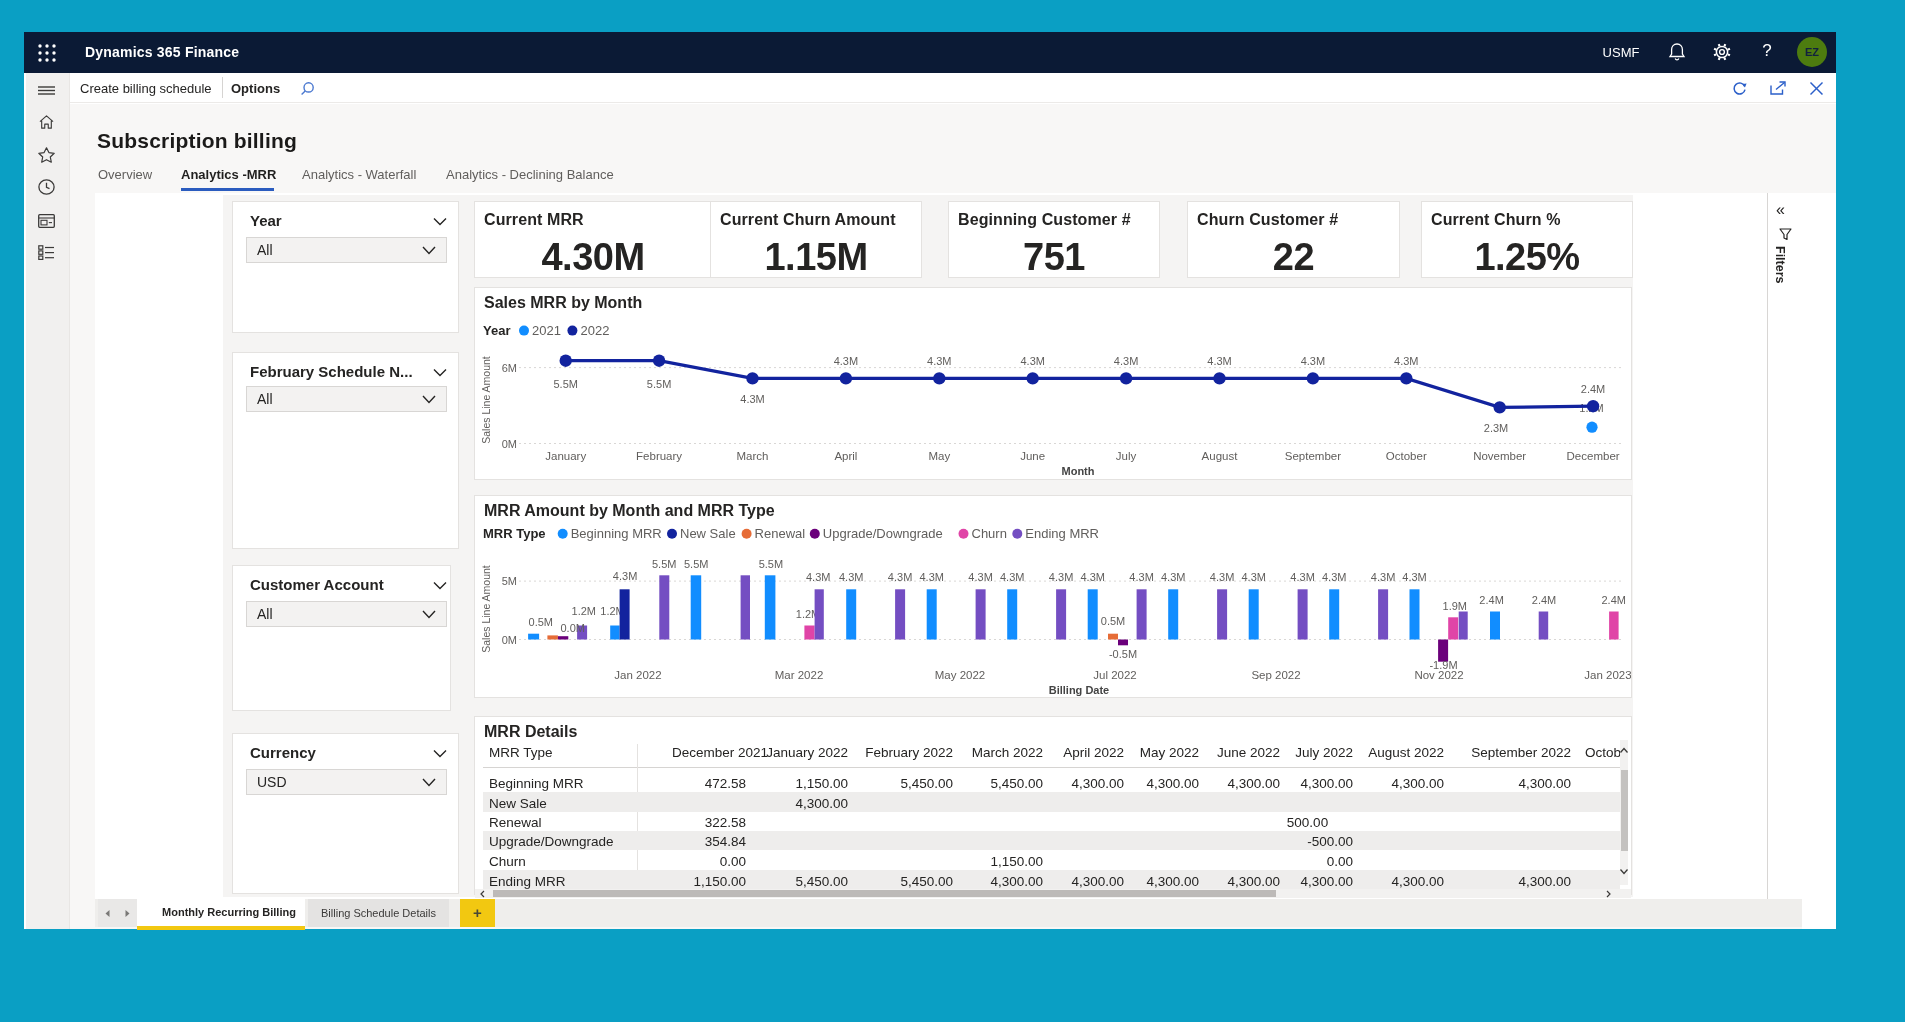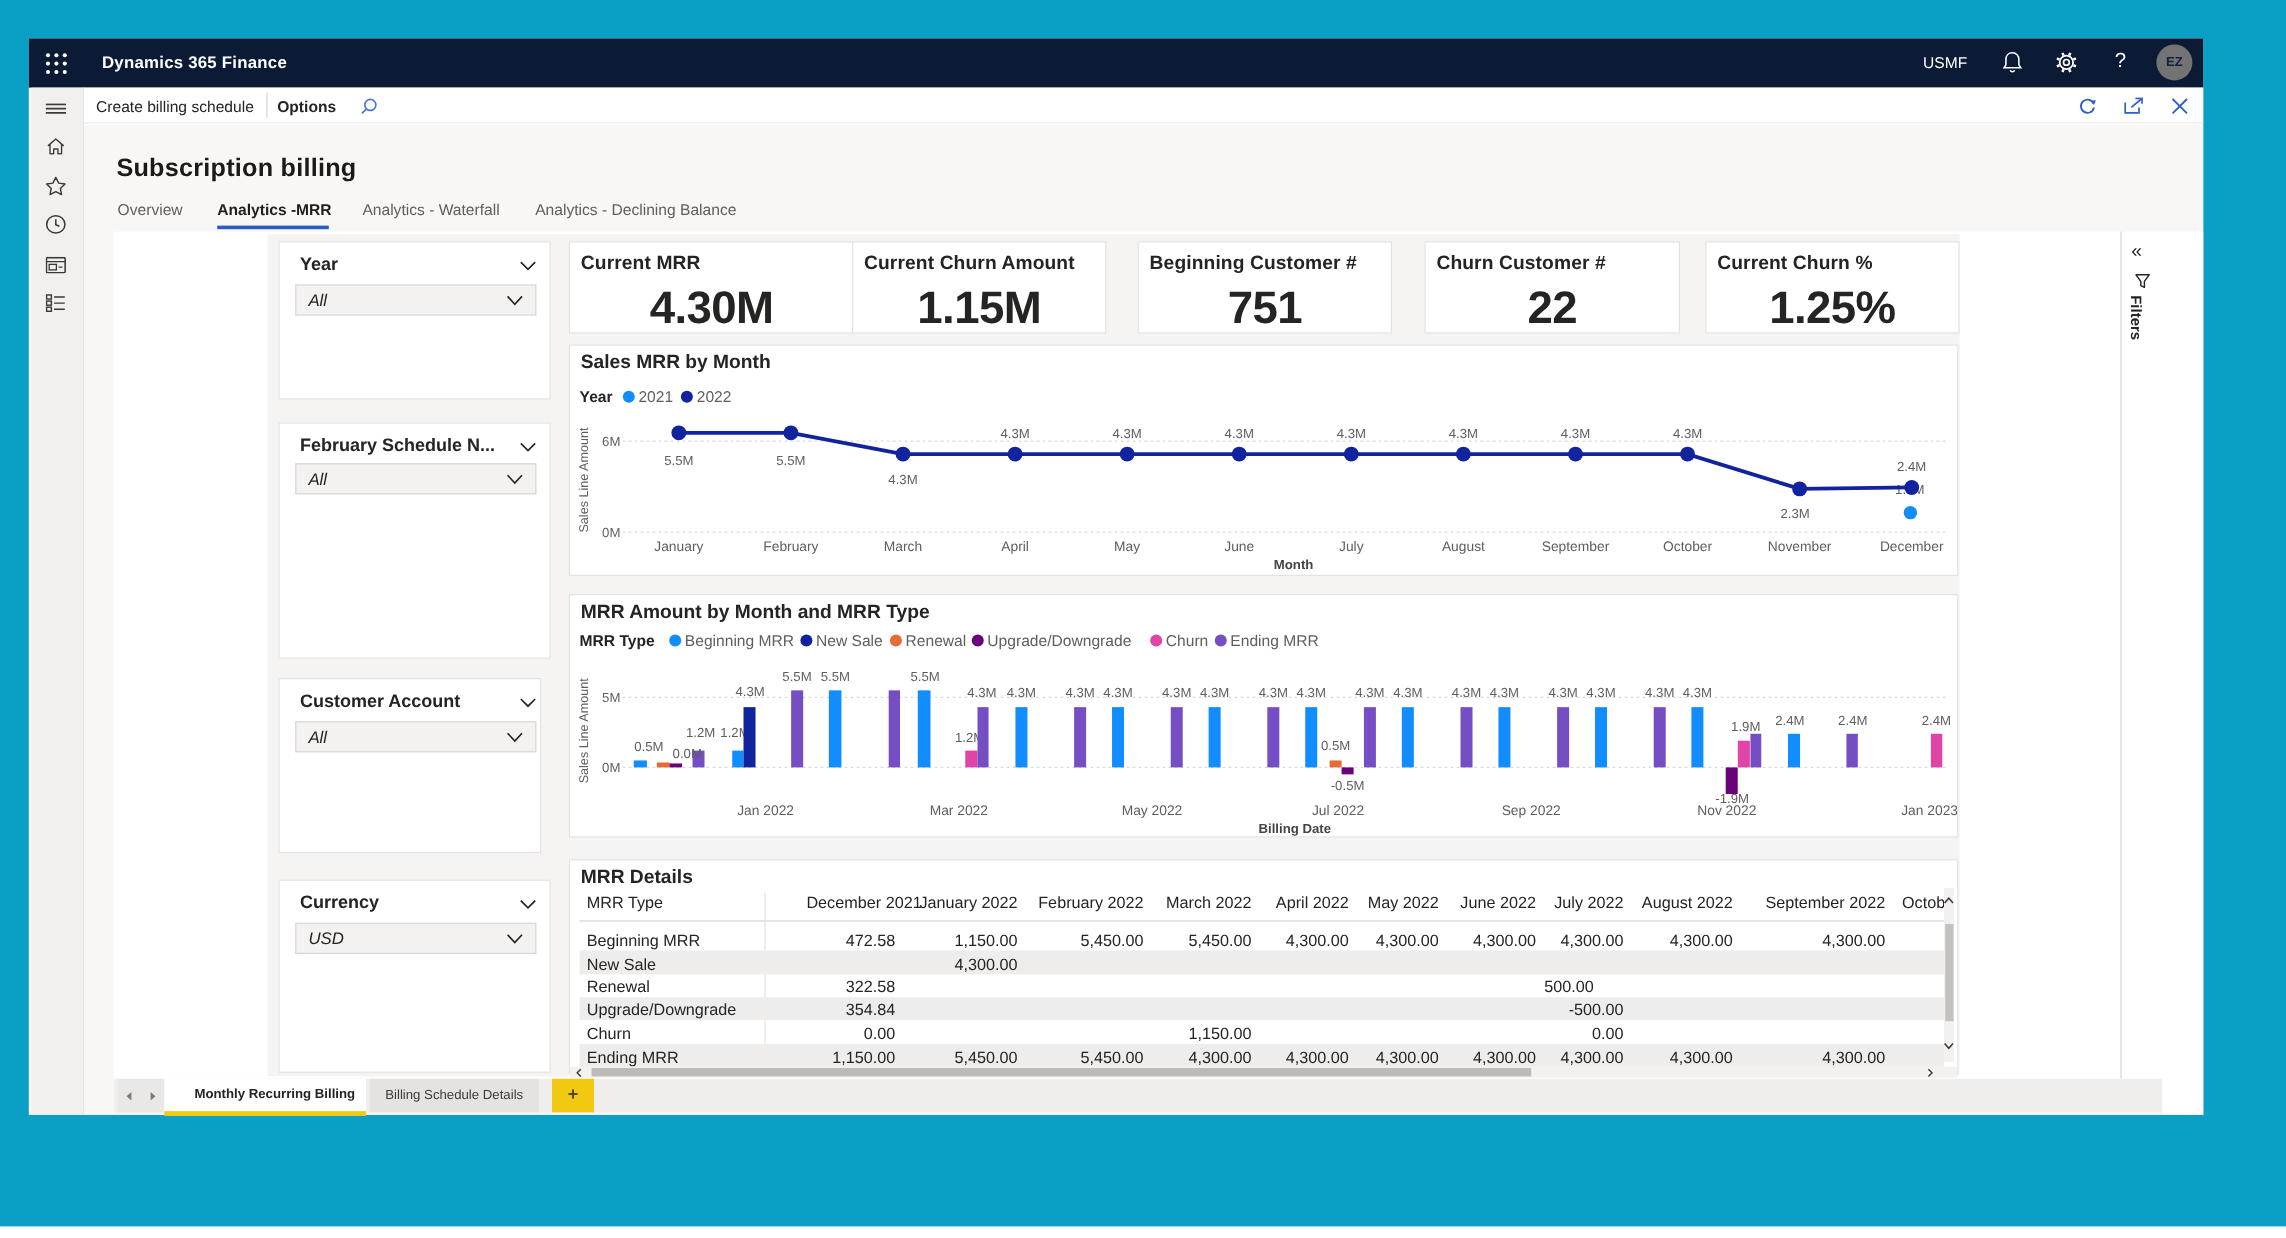--- a/index.html
+++ b/index.html
@@ -10,31 +10,31 @@
   #whitestrip { position:absolute; left:0; top:1022px; width:1905px; height:10px; background:#ffffff; }
   #app { position:absolute; left:24px; top:32px; width:1812px; height:897px; background:#ffffff; }
   #navbar { position:absolute; left:24px; top:32px; width:1812px; height:41px; background:#0b1a35; }
   #toolbar { position:absolute; left:70px; top:73px; width:1766px; height:30px; background:#ffffff; border-bottom:1px solid #eceae8; }
   #sidebar { position:absolute; left:25.5px; top:73px; width:44.5px; height:856px; background:#f1f0ef; border-right:1px solid #e8e6e4; }
   #content { position:absolute; left:70px; top:104px; width:1766px; height:825px; background:#f8f7f6; }
   #navtitle { position:absolute; left:85px; top:44px; color:#fff; font-size:14px; font-weight:bold; letter-spacing:0.2px; }
   #searchbox { position:absolute; left:689px; top:39px; width:481px; height:27px; background:#31425f; border:1px solid #46556f; display:flex; align-items:center; color:#e9eef7; font-size:13px; }
   #searchbox .mag { margin:0 8px 0 10px; }
   #usmf { position:absolute; left:1596px; top:45px; color:#fff; font-size:13px; width:50px; text-align:center; }
-  #avatar { position:absolute; left:1797px; top:37px; width:30px; height:30px; border-radius:50%; background:#737373; color:#12213f; font-size:11px; font-weight:bold; text-align:center; line-height:30px; }
+  #avatar { position:absolute; left:1797px; top:37px; width:30px; height:30px; border-radius:50%; background:#4d7c0f; color:#12213f; font-size:11px; font-weight:bold; text-align:center; line-height:30px; }
   #pagetitle { position:absolute; left:97px; top:129px; font-size:21px; font-weight:bold; color:#1b1a19; letter-spacing:0.2px;text-align:center; }
   .tab { position:absolute; top:167px; font-size:13px; color:#605e5c; }
   .tab.active { font-weight:bold; color:#201f1e; }
   #tabline { position:absolute; left:181px; top:188px; width:93px; height:3px; background:#2b5cbf; }
   #canvas { position:absolute; left:95px; top:193px; width:1741px; height:706px; background:#ffffff; }
   #report { position:absolute; left:223px; top:195px; width:1410px; height:702px; background:#f5f4f3; }
   #filterrail { position:absolute; left:1767px; top:193px; width:1px; height:706px; background:#d8d6d4; }
   .card { position:absolute; background:#fff; border:1px solid #e4e2e0; }
   .slicehead { position:absolute; left:17px; top:10px; font-size:15px; font-weight:bold; color:#252423; }
-  .dd { position:absolute; left:13px; height:26px; background:#f3f2f1; border:1px solid #d8d6d4; font-size:14px; color:#252423;font-style:italic; }
+  .dd { position:absolute; left:13px; height:26px; background:#f3f2f1; border:1px solid #d8d6d4; font-size:14px; color:#252423; }
   .dd span { position:absolute; left:10px; top:4px; }
   .kpit { position:absolute; left:9px; top:9px; font-size:16px; font-weight:bold; color:#252423; letter-spacing:0.1px; }
   .kpiv { position:absolute; left:0; top:34px; width:100%; text-align:center; font-size:38px; font-weight:bold; color:#252423; letter-spacing:-0.5px; }
   .ctitle { position:absolute; left:9px; top:6px; font-size:16px; font-weight:bold; color:#252423; }
   .chev { position:absolute; }
   #bottombar { position:absolute; left:95px; top:899px; width:1707px; height:28px; background:#efeeec; }
   .hdr { position:absolute; top:28px; font-size:13.5px; color:#252423; white-space:nowrap; }
   .hdr.r { text-align:right; }
   .band { position:absolute; left:8px; width:1137px; height:19.2px; background:#eeedec; }
   .rl { position:absolute; left:14px; font-size:13.5px; color:#252423; }

